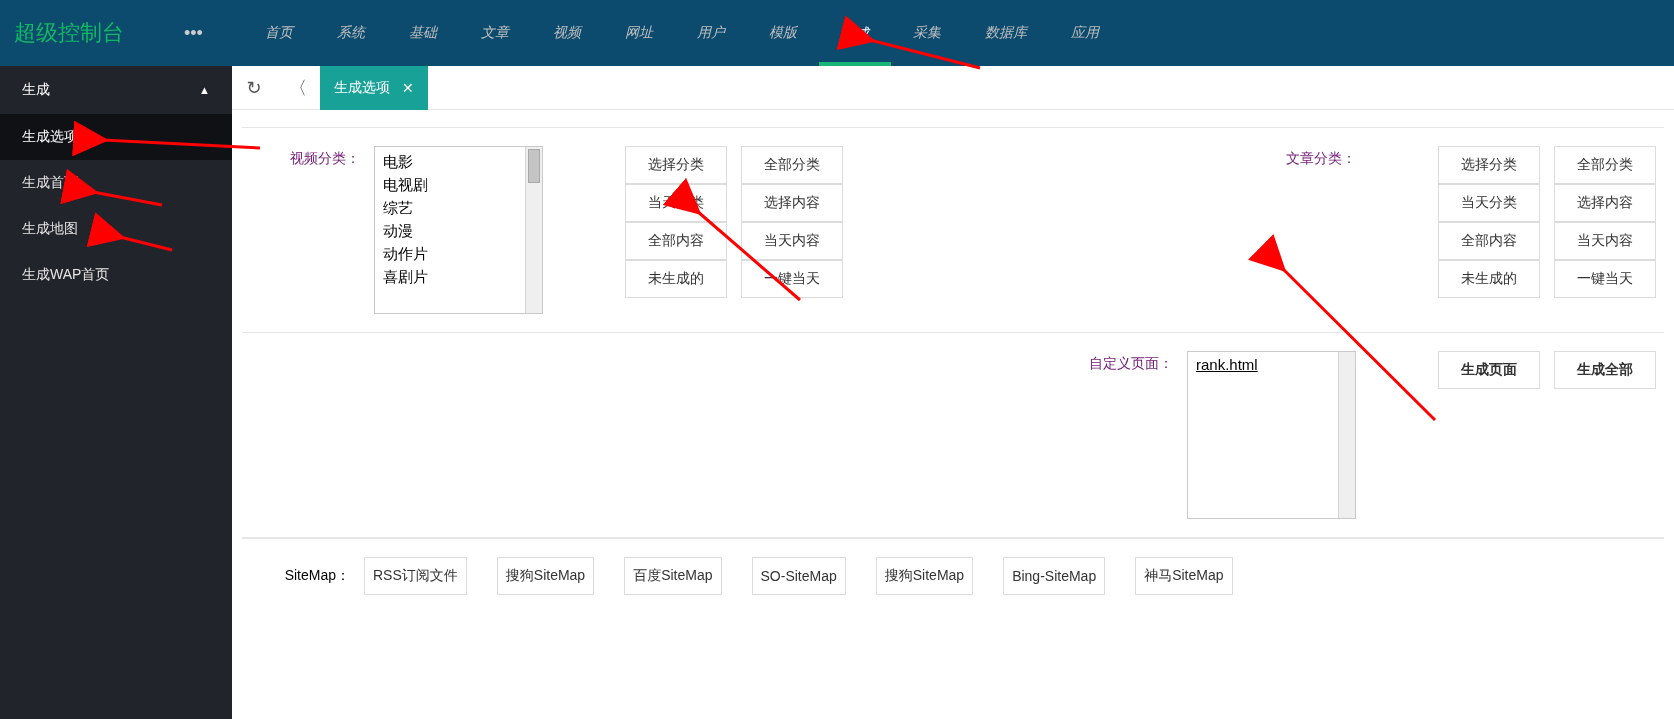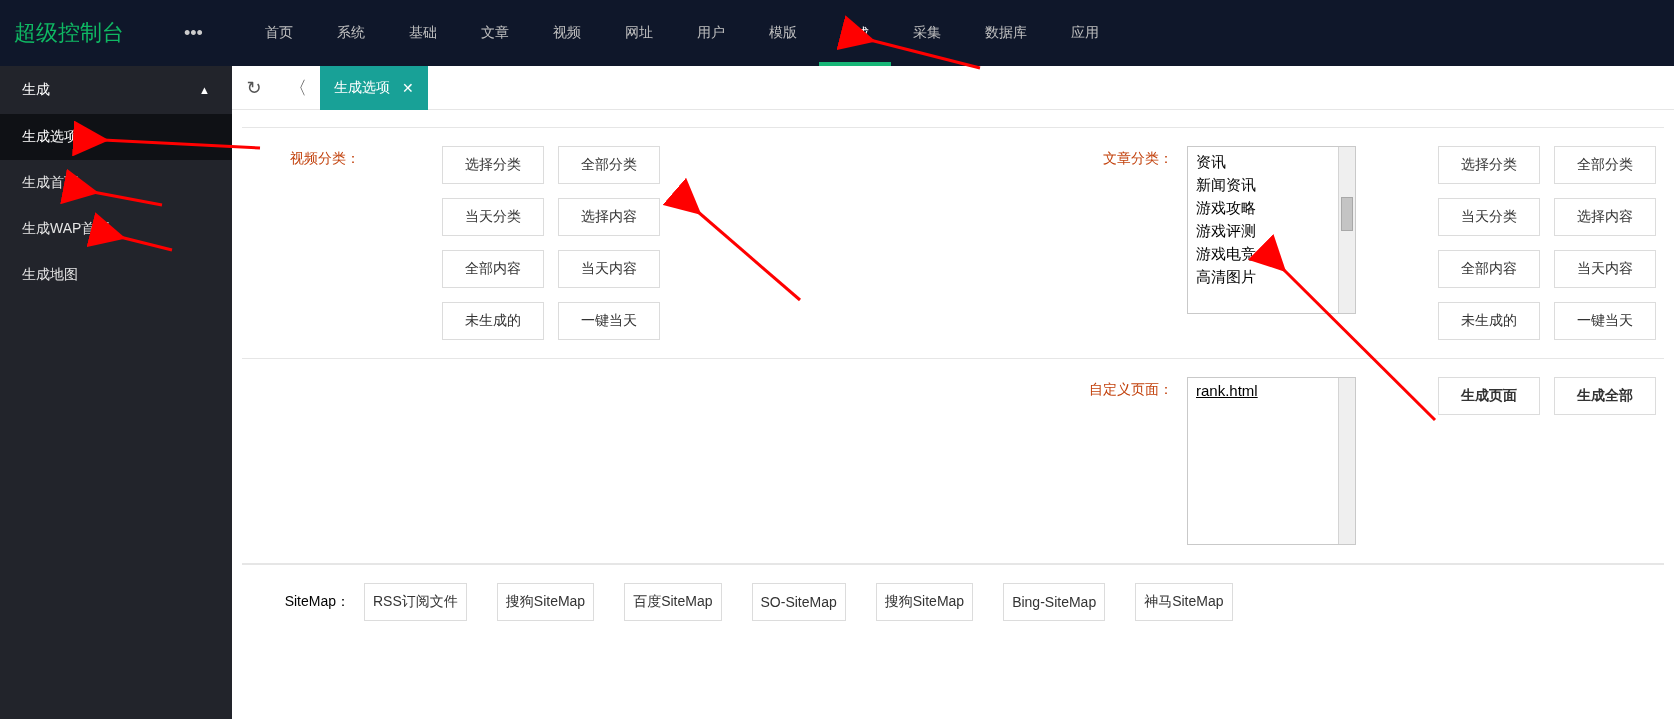--- a/index.html
+++ b/index.html
@@ -1,23 +1,23 @@
 <!DOCTYPE html>
 <html><head>
 <meta charset="utf-8">
 <style>
 * { box-sizing: border-box; margin: 0; padding: 0; }
 body { font-family: "Microsoft YaHei", Arial, sans-serif; font-size: 14px; background:#fff; }
 
 
-.topbar { height:66px; background:#0f172a; display:flex; align-items:center; padding:0 14px; }
+.topbar { height:66px; background:#0c4a6e; display:flex; align-items:center; padding:0 14px; }
 .logo { color:#0fb863; font-size:22px; margin-right:60px; white-space:nowrap; }
 .more-icon { color:#ccc; font-size:18px; margin-right:40px; cursor:pointer; }
 .topnav { display:flex; height:66px; }
-.topnav .item { color:#c0c0c0; padding:3px 22px; display:flex; align-items:center; cursor:pointer; }
+.topnav .item { color:#c0c0c0; padding:3px 22px; display:flex; align-items:center; cursor:pointer;font-style:italic; }
 .topnav .item.active { color:#fff; border-top:4px solid transparent; border-bottom:4px solid #17b677; padding-top:4px; }
 
 .body { display:flex; height:calc(719px - 66px); }
 
 
 .sidebar { width:232px; background:#22242b; color:#c0c0c0; flex-shrink:0; }
 .side-head { height:48px; display:flex; align-items:center; justify-content:space-between; padding:0 22px; cursor:pointer; color:#fff; }
 .side-head .caret { font-size:11px; }
 .side-item { height:46px; display:flex; align-items:center; padding:0 22px; cursor:pointer; color:#e5e5e5; }
 .side-item.active { background:#0f1115; color:#fff; }
@@ -26,25 +26,25 @@
 .tabsrow { display:flex; align-items:center; height:44px; border-bottom:1px solid #e6e6e6; }
 .iconbtn { width:44px; height:44px; display:flex; align-items:center; justify-content:center; cursor:pointer; color:#555; font-size:18px; }
 .tab { height:44px; background:#18a197; color:#fff; padding:0 14px; display:flex; align-items:center; gap:12px; cursor:pointer; }
 .tab .x { font-size:14px; }
 
 
 .main { flex:1; background:#fff; overflow:auto; }
 .panel { padding:18px 10px; }
 
 .row { display:flex; align-items:flex-start; gap:14px; border:1px solid #e6e6e6; border-left:none; border-right:none; padding:18px 8px; margin-top:-1px; }
-.lbl { width:110px; text-align:right; padding-top:4px; color:#c2410c; }
+.lbl { width:110px; text-align:right; padding-top:4px; color:#701a75; }
 .listbox { width:167px; height:166px; padding:4px 0; overflow:auto; font-size:15px;}
 .listbox.tall { height:170px; }
 .listbox .opt { padding:2px 8px; cursor:pointer; }
-.btncol { display:flex; flex-direction:column; gap:14px; }
+.btncol { display:flex; flex-direction:column; }
 .btn { border:1px solid #dcdcdc; background:#fff; height:38px; width:102px; display:flex; align-items:center; justify-content:center; cursor:pointer; color:#333; }
 .btngrid { display:flex; gap:14px;font-weight:bold; }
 
 .half { display:flex; align-items:flex-start; gap:14px; }
 .half2 { margin-left:auto; display:flex; align-items:flex-start; gap:14px; }
 
 .txt { border:0px solid #dcdcdc; width:167px; height:166px; padding:4px 8px; resize:none; font-family:inherit; font-size:15px;text-decoration:underline; }
 
 .smrow { display:flex; align-items:center; flex-wrap:wrap; gap:14px; padding:18px 8px; border-top:1px solid #e6e6e6; }
 .smrow .btn { width:auto; padding:0 8px; }
@@ -83,70 +83,70 @@
 
 <div class="body">
   <div class="sidebar">
     <div class="side-head">
       <span>生成</span>
       <span class="caret">▲</span>
     </div>
     <div id="sideitems">
         <div class="side-item active">生成选项</div>
         <div class="side-item">生成首页</div>
+        <div class="side-item">生成地图</div>
         <div class="side-item">生成WAP首页</div>
-        <div class="side-item">生成地图</div>
       </div>
   </div>
 
   <div class="main">
     <div class="tabsrow">
       <div class="iconbtn">↻</div>
       <div class="iconbtn">〈</div>
       <div class="tab">
         <span>生成选项</span>
         <span class="x">✕</span>
       </div>
     </div>
 
     <div class="panel">
 
       <div class="row">
         <div class="half">
           <div class="lbl">视频分类：</div>
+          <div class="listwrap">
+            <div class="listbox" id="videolist">
+                <div class="opt">电影</div>
+                <div class="opt">电视剧</div>
+                <div class="opt">综艺</div>
+                <div class="opt">动漫</div>
+                <div class="opt">动作片</div>
+                <div class="opt">喜剧片</div>
+              </div>
+            <div class="fakescroll">
+                <div class="thumb"></div>
+              </div>
+          </div>
           <div style="width:54px"></div>
           <div class="btncol" id="vidL">
               <div class="btn">选择分类</div>
               <div class="btn">当天分类</div>
               <div class="btn">全部内容</div>
               <div class="btn">未生成的</div>
             </div>
           <div class="btncol" id="vidR">
               <div class="btn">全部分类</div>
               <div class="btn">选择内容</div>
               <div class="btn">当天内容</div>
               <div class="btn">一键当天</div>
             </div>
         </div>
 
         <div class="half2">
           <div class="lbl">文章分类：</div>
-          <div class="listwrap">
-            <div class="listbox" id="artlist">
-                <div class="opt">资讯</div>
-                <div class="opt">新闻资讯</div>
-                <div class="opt">游戏攻略</div>
-                <div class="opt">游戏评测</div>
-                <div class="opt">游戏电竞</div>
-                <div class="opt">高清图片</div>
-              </div>
-            <div class="fakescroll">
-                <div class="thumb mid"></div>
-              </div>
-          </div>
           <div style="width:54px"></div>
           <div class="btncol" id="artL">
               <div class="btn">选择分类</div>
               <div class="btn">当天分类</div>
               <div class="btn">全部内容</div>
               <div class="btn">未生成的</div>
             </div>
           <div class="btncol" id="artR">
               <div class="btn">全部分类</div>
               <div class="btn">选择内容</div>

